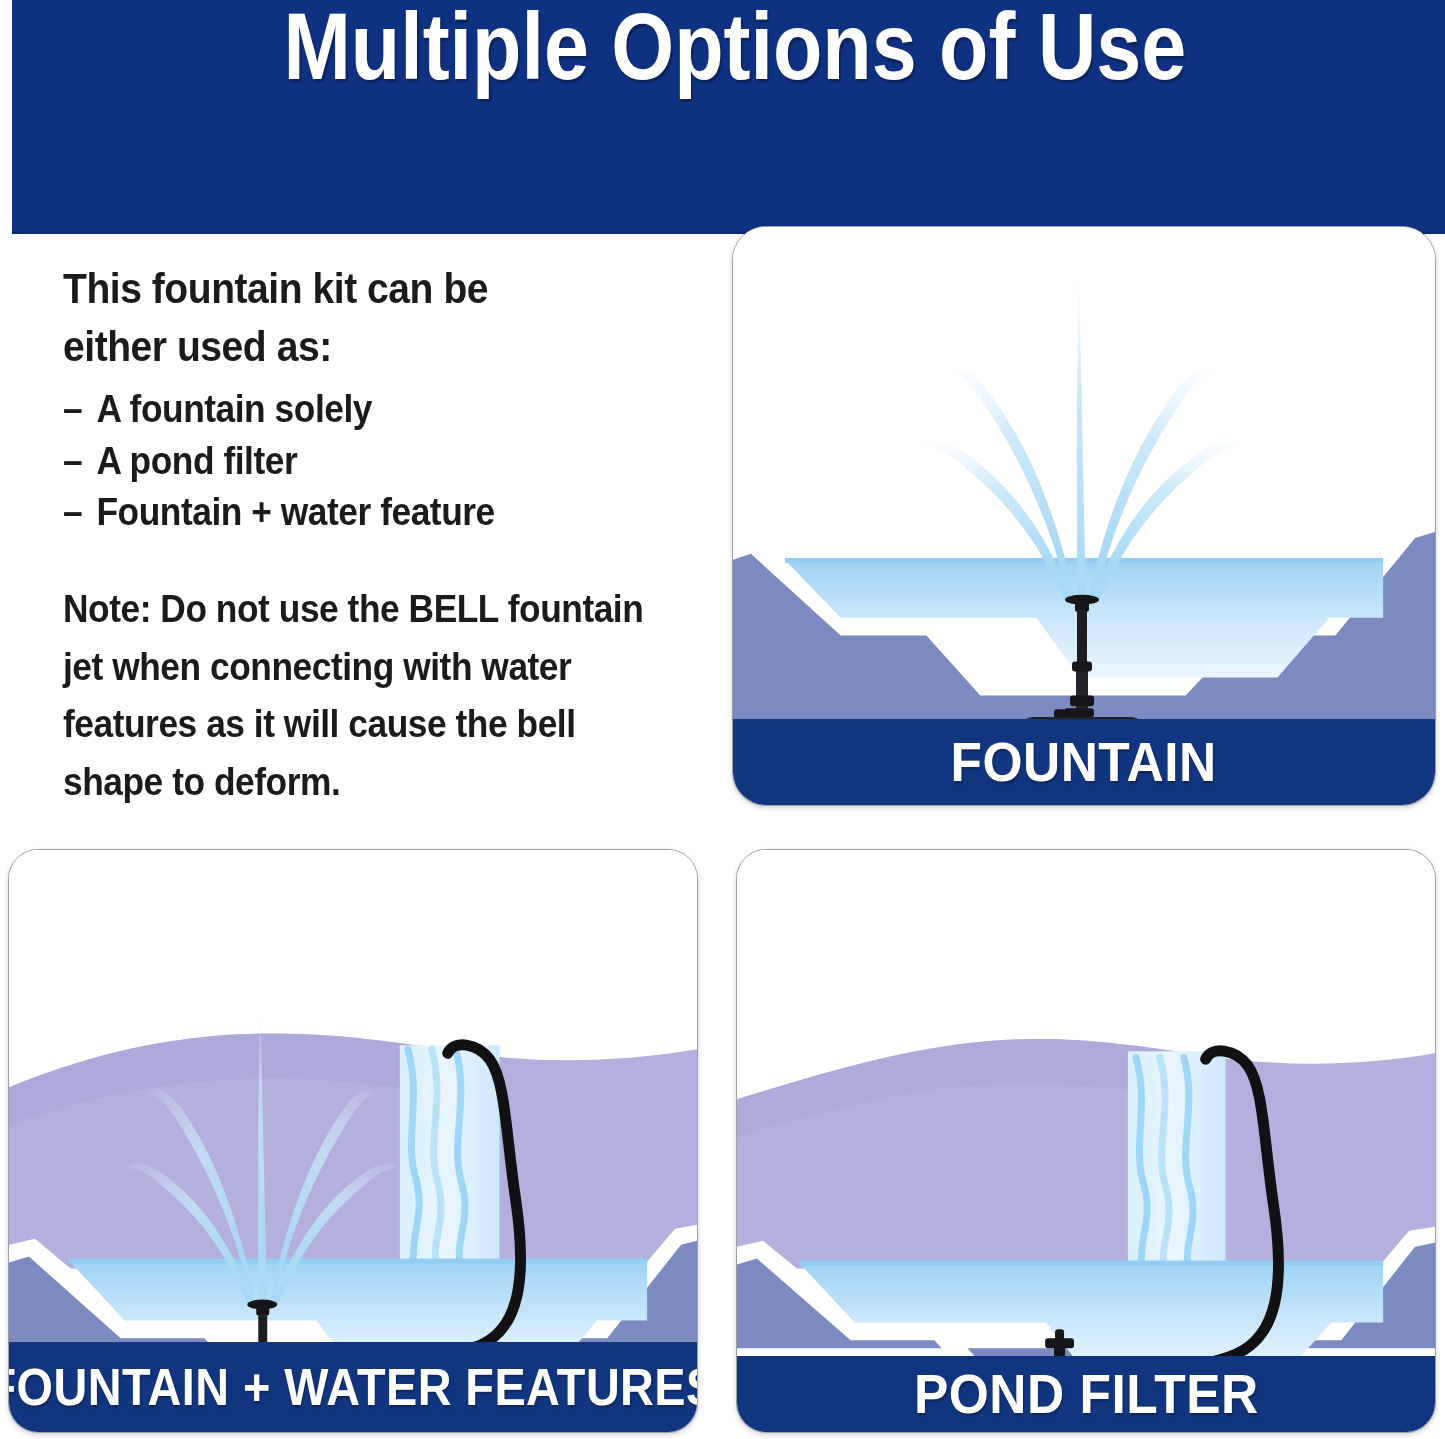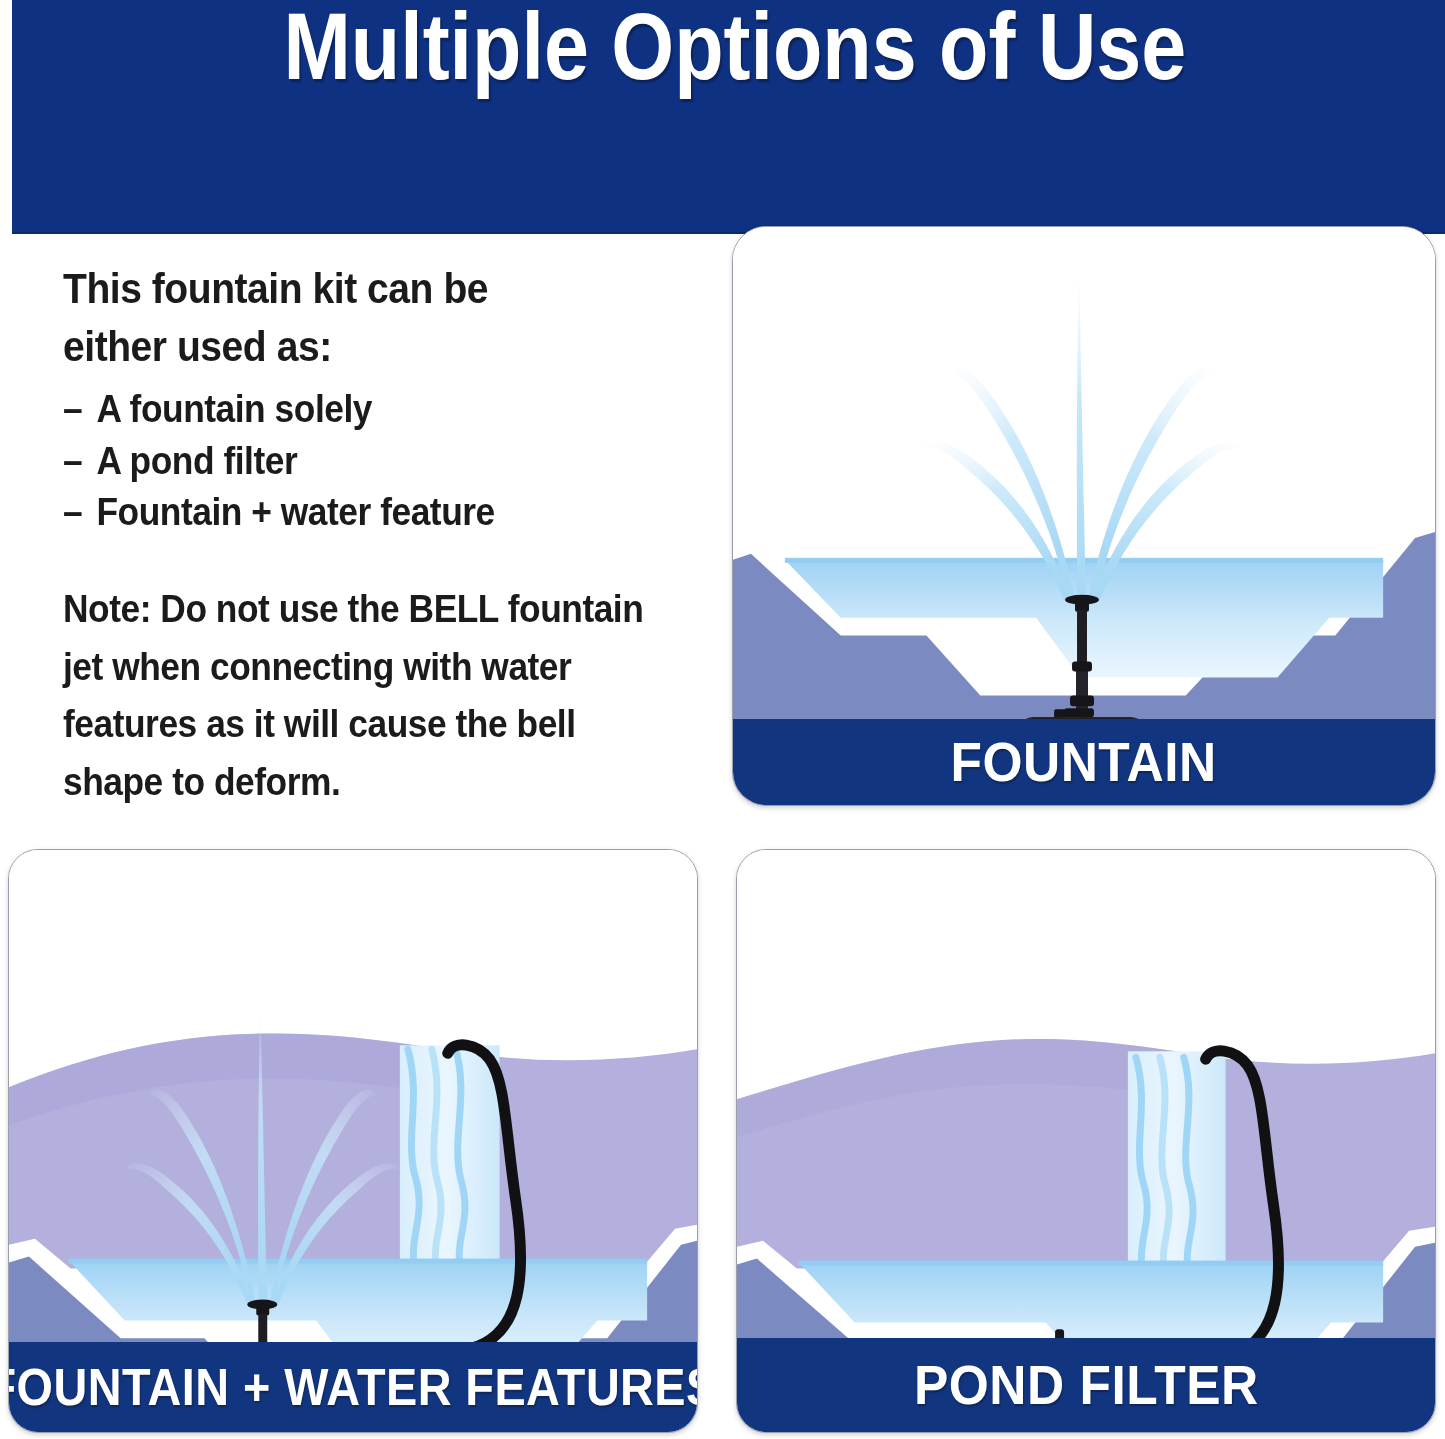--- a/index.html
+++ b/index.html
@@ -107,21 +107,21 @@
   .label-bar {
     position: absolute;
     left: 0; right: 0; bottom: 0;
     background: #12357f;
     display: flex;
     align-items: center;
     justify-content: center;
   }
   .card-fountain .label-bar { height: 86px; }
   .card-features .label-bar { height: 90px; }
-  .card-filter   .label-bar { height: 94px; }
+  .card-filter   .label-bar { height: 76px; }
 
   .label-text {
     color: #ffffff;
     font-family: "Liberation Sans", sans-serif;
     font-weight: bold;
     font-size: 56px;
     letter-spacing: 0.5px;
     transform: scaleX(0.92);
     text-shadow: 1px 2px 2px rgba(0,0,0,0.30);
     white-space: nowrap;

